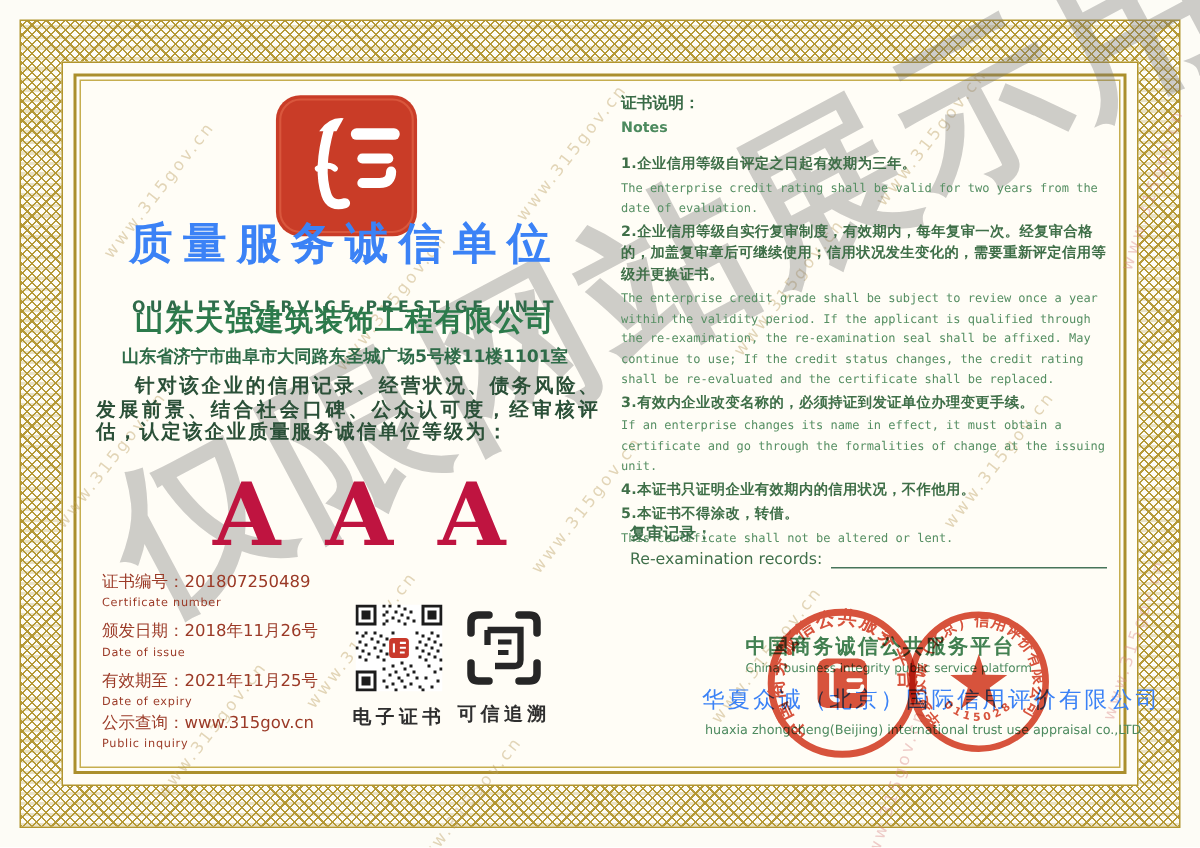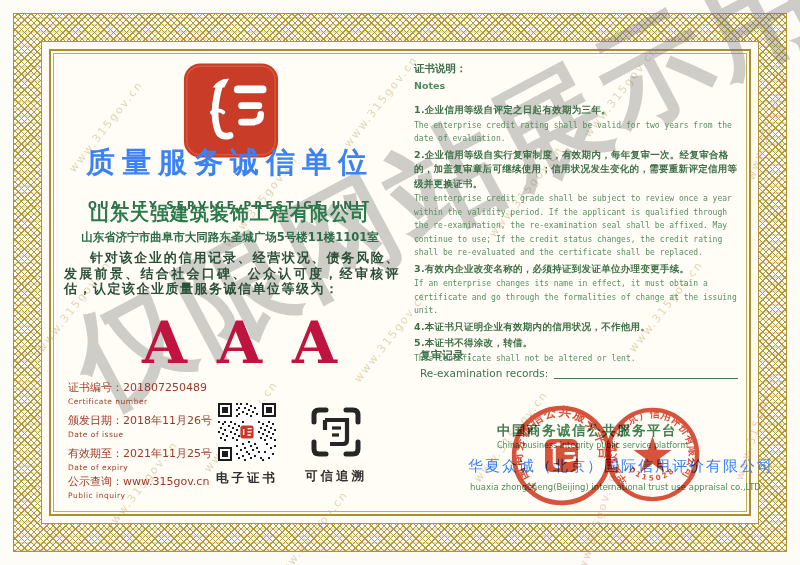--- a/index.html
+++ b/index.html
@@ -36,21 +36,21 @@
   .statement{position:absolute;left:64px;top:250px;width:336px;
       font-weight:bold;font-size:13px;line-height:15.5px;letter-spacing:1.5px;
       color:#2b5038;text-align:justify;text-indent:2em;}
   .grade{position:absolute;left:55px;top:309px;width:345px;text-align:center;
       font-family:"DejaVu Serif","Liberation Serif",serif;font-weight:bold;
       font-size:58px;letter-spacing:30px;text-indent:30px;color:#bf1440;margin-left:12px;}
   .field{position:absolute;left:68px;}
   .field .f-cn{font-weight:normal;font-size:11px;color:#9b3a27;white-space:nowrap;}
   .field .f-en{font-size:7.5px;letter-spacing:.5px;color:#9b3a27;margin-top:2px;}
   .f1{top:380px}.f2{top:413px}.f3{top:446px}.f4{top:474px}
-  .qr-wrap{position:absolute;left:215px;top:403px;width:64px;text-align:center;}
+  .qr-wrap{position:absolute;left:234px;top:403px;width:64px;text-align:center;}
   .trace-wrap{position:absolute;left:305px;top:405px;width:62px;text-align:center;}
   .code-label{margin-top:5px;font-weight:bold;font-size:12.5px;letter-spacing:3px;
       color:#2f2f2f;white-space:nowrap;}
   
   .notes{position:absolute;left:414px;top:62px;width:326px;}
   .n-head-cn{font-weight:bold;font-size:10.5px;color:#3a6b47;margin-bottom:4px;}
   .n-head-en{font-weight:bold;font-size:9.5px;color:#4c8a5e;margin-bottom:12px;}
   .n-cn{font-weight:bold;font-size:9.5px;line-height:14.5px;letter-spacing:.3px;
       color:#3f6f48;margin-top:2px;}
   .n-en{font-family:"DejaVu Sans Mono","Liberation Mono",monospace;font-size:8px;

